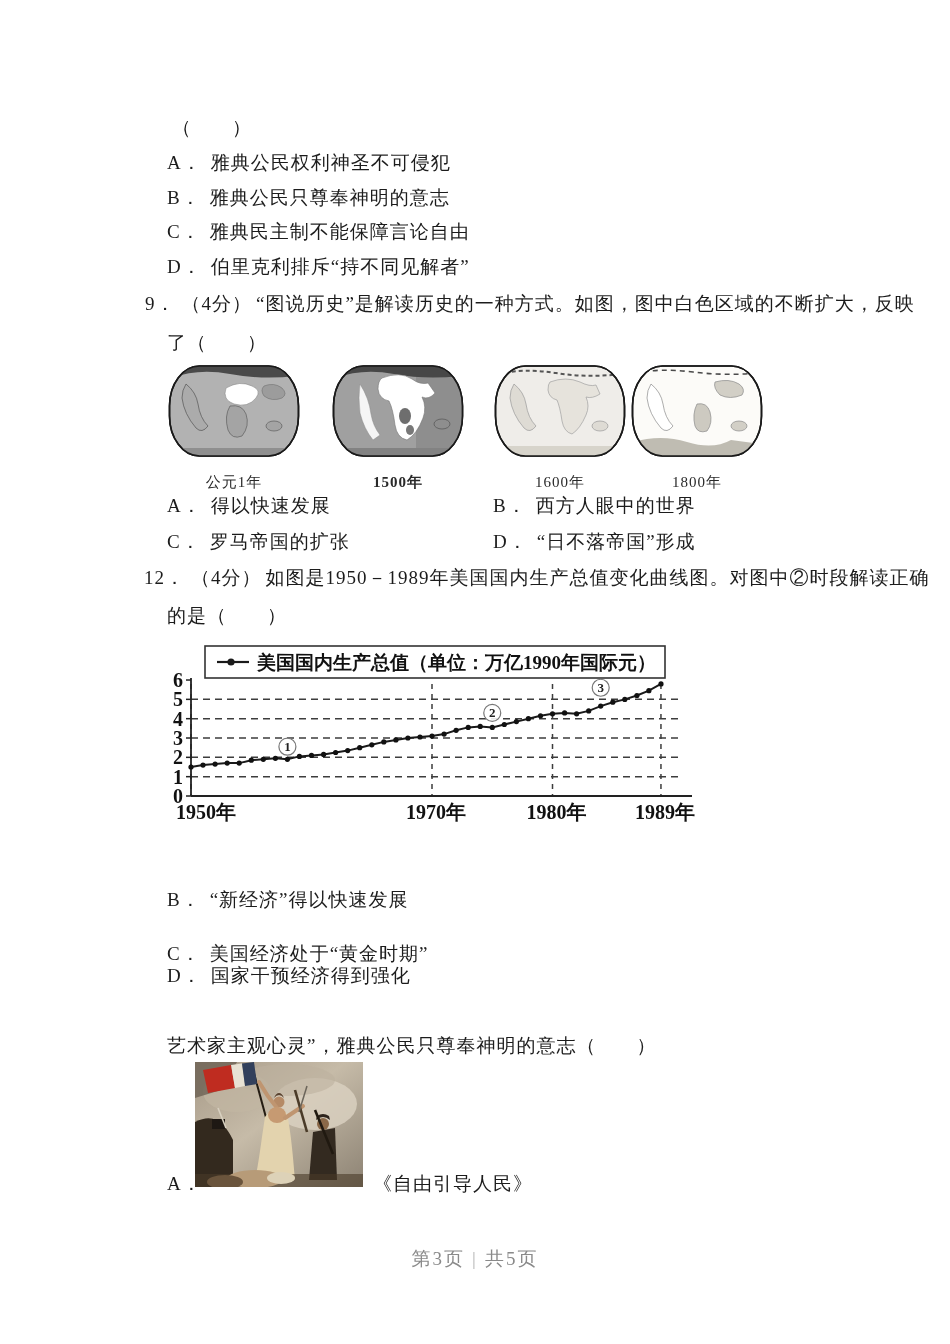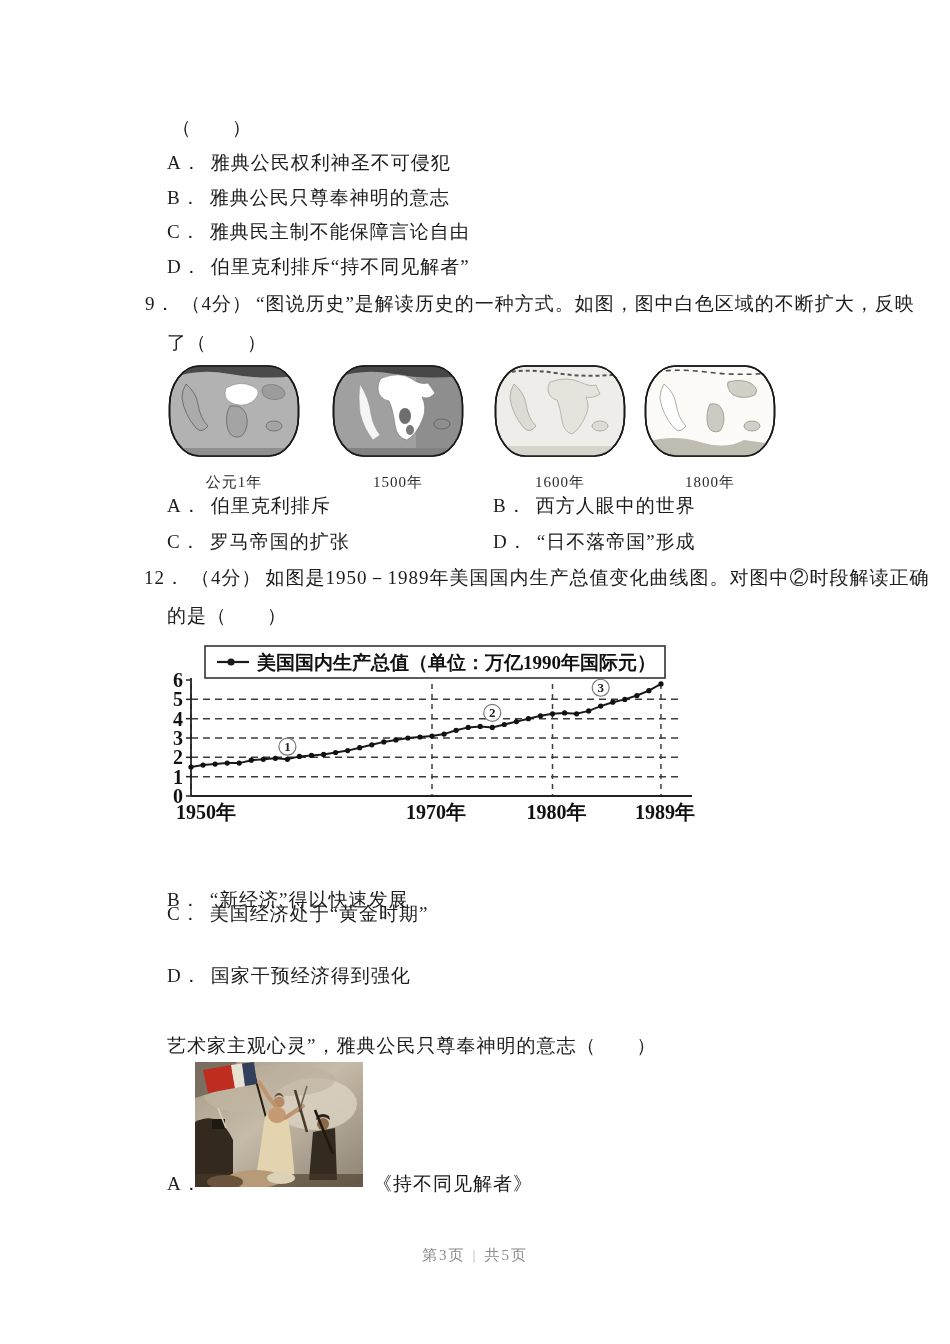--- a/index.html
+++ b/index.html
@@ -9,23 +9,23 @@
     color:#1c1c1c;
   }
   .page{position:relative;width:950px;height:1344px;background:#fff;overflow:hidden;}
   .abs{position:absolute;}
   .line{font-size:19px;line-height:24px;letter-spacing:1px;white-space:nowrap;}
   .opt-label{margin-right:9px;}
   .qnum{margin-right:6px;}
   .qscore{margin-right:4px;}
   .map-fig{margin:0;width:132px;text-align:center;}
   .map-cap{font-size:15px;letter-spacing:1px;margin-top:11px;color:#2a2a2a;}
-  .cap-bold{font-weight:400;}
+  .cap-bold{font-weight:700;}
   .painting-fig{margin:0;padding:0;line-height:0;}
-  .footer{left:0;width:950px;text-align:center;font-size:15px;color:#8a8a8a;letter-spacing:2px;}
+  .footer{left:0;width:950px;text-align:center;font-size:19px;color:#8a8a8a;letter-spacing:2px;}
   .footer .sep{color:#b5b5b5;margin:0 7px;}
   svg text{font-family:"Liberation Serif","DejaVu Serif",serif;}
 </style>
 </head>
 <body>
 
 <div class="page">
 
   <div class="abs line" style="left:172px;top:116px">（　　）</div>
 
@@ -105,21 +105,21 @@
         <path d="M20,20 q10,8 12,20 q2,14 10,22 q-6,8 -12,2 Q18,50 16,34 q0,-8 4,-14 z" fill="#dedbd4" stroke="#9a9a9a" stroke-width="0.7"></path>
         <path d="M56,18 q16,-6 30,0 q10,5 16,3 l4,9 q-8,5 -14,3 q4,9 0,18 q-6,14 -14,19 q-8,-2 -10,-13 q-2,-14 -5,-21 q-8,-2 -9,-10 q0,-6 2,-8 z" fill="#e6e3dc" stroke="#a0a0a0" stroke-width="0.7"></path>
         <ellipse cx="106" cy="62" rx="8" ry="5" fill="#dedbd4" stroke="#9a9a9a" stroke-width="0.7"></ellipse>
         <path d="M2,82 H130 V92 H2 Z" fill="#d7d4cb"></path>
       </g>
       <rect x="1.5" y="2" width="129" height="90" rx="30" ry="40" fill="none" stroke="#1a1a1a" stroke-width="1.6"></rect>
     </svg>
     <figcaption class="map-cap">1600年</figcaption>
   </figure>
 
-  <figure class="abs map-fig" style="left:644px;top:364px">
+  <figure class="abs map-fig" style="left:631px;top:364px">
     <svg width="132" height="94" viewBox="0 0 132 94">
       <defs>
           <clipPath id="m4c">
             <rect x="1.5" y="2" width="129" height="90" rx="30" ry="40"></rect>
           </clipPath>
         </defs>
       <rect x="1.5" y="2" width="129" height="90" rx="30" ry="40" stroke="#1a1a1a" stroke-width="1.6" fill="#fcfbf8"></rect>
       <g clip-path="url(#m4c)">
         <path d="M4,9 Q30,4 62,8 T128,9" fill="none" stroke="#4a4a4a" stroke-width="1.6" stroke-dasharray="5 4"></path>
         <path d="M20,20 q10,8 12,20 q2,14 10,22 q-6,8 -12,2 Q18,50 16,34 q0,-8 4,-14 z" fill="#ffffff" stroke="#8a8a8a" stroke-width="0.7"></path>
@@ -127,21 +127,21 @@
         <path d="M84,18 q14,-4 24,2 q7,5 3,11 q-12,5 -22,0 q-7,-7 -5,-13 z" fill="#d2cfc6" stroke="#8a8a8a" stroke-width="0.7"></path>
         <ellipse cx="108" cy="62" rx="8" ry="5" fill="#d2cfc6" stroke="#8a8a8a" stroke-width="0.7"></ellipse>
         <path d="M2,78 Q30,70 56,78 T100,76 L130,80 V92 H2 Z" fill="#bfbcb2"></path>
       </g>
       <rect x="1.5" y="2" width="129" height="90" rx="30" ry="40" fill="none" stroke="#1a1a1a" stroke-width="1.6"></rect>
     </svg>
     <figcaption class="map-cap">1800年</figcaption>
   </figure>
 
   <div class="abs line" style="left:167px;top:494px">
-    <span class="opt-label">A．</span><span>伯里克利排斥</span>
+    <span class="opt-label">A．</span><span>得以快速发展</span>
   </div>
   <div class="abs line" style="left:493px;top:494px">
     <span class="opt-label">B．</span><span>西方人眼中的世界</span>
   </div>
   <div class="abs line" style="left:167px;top:530px">
     <span class="opt-label">C．</span><span>罗马帝国的扩张</span>
   </div>
   <div class="abs line" style="left:493px;top:530px">
     <span class="opt-label">D．</span><span>“日不落帝国”形成</span>
   </div>
@@ -230,21 +230,21 @@
       <text x="127.4" y="113.20850000000002" font-size="13" font-weight="700" text-anchor="middle" fill="#222">1</text>
       <circle cx="332.25" cy="74.88100000000001" r="8.5" fill="rgba(255,255,255,0.88)" stroke="#777" stroke-width="1.2"></circle>
       <text x="332.25" y="79.38100000000001" font-size="13" font-weight="700" text-anchor="middle" fill="#222">2</text>
       <circle cx="440.70000000000005" cy="49.75200000000001" r="8.5" fill="rgba(255,255,255,0.88)" stroke="#777" stroke-width="1.2"></circle>
       <text x="440.70000000000005" y="54.25200000000001" font-size="13" font-weight="700" text-anchor="middle" fill="#222">3</text>
     </svg>
 
   <div class="abs line" style="left:167px;top:888px">
     <span class="opt-label">B．</span><span>“新经济”得以快速发展</span>
   </div>
-  <div class="abs line" style="left:167px;top:902px">
+  <div class="abs line" style="left:167px;top:942px">
     <span class="opt-label">C．</span><span>美国经济处于“黄金时期”</span>
   </div>
   <div class="abs line" style="left:167px;top:964px">
     <span class="opt-label">D．</span><span>国家干预经济得到强化</span>
   </div>
 
   <div class="abs line" style="left:167px;top:1034px">艺术家主观心灵”，雅典公民只尊奉神明的意志（　　）</div>
 
   <figure class="abs painting-fig" style="left:195px;top:1062px">
     <svg width="168" height="125" viewBox="0 0 168 125">
@@ -279,19 +279,19 @@
       <path d="M0,60 C20,50 30,62 38,78 L38,125 L0,125 Z" fill="#33291e"></path>
       <rect x="17" y="57" width="13" height="10" fill="#1e1813"></rect>
       <line x1="23" y1="46" x2="31" y2="66" stroke="#d8d0c0" stroke-width="1.6"></line>
       <rect x="0" y="112" width="168" height="13" fill="#4a3a28" opacity="0.6"></rect>
       <ellipse cx="60" cy="117" rx="28" ry="9" fill="#b79b78"></ellipse>
       <ellipse cx="30" cy="120" rx="18" ry="7" fill="#6a543c"></ellipse>
       <ellipse cx="86" cy="116" rx="14" ry="6" fill="#ddd2b8"></ellipse>
     </svg>
   </figure>
   <div class="abs line" style="left:167px;top:1172px">A．</div>
-  <div class="abs line" style="left:373px;top:1172px">《持不同见解者》</div>
+  <div class="abs line" style="left:373px;top:1172px">《自由引导人民》</div>
 
   <div class="abs footer" style="top:1246px">
     <span>第3页</span><span class="sep">|</span><span>共5页</span>
   </div>
 
 </div>
 
 </body></html>

